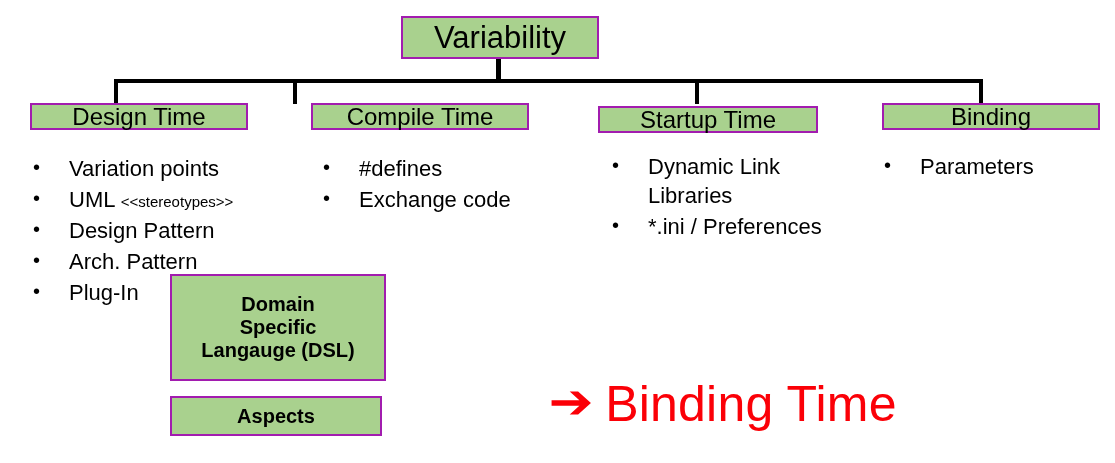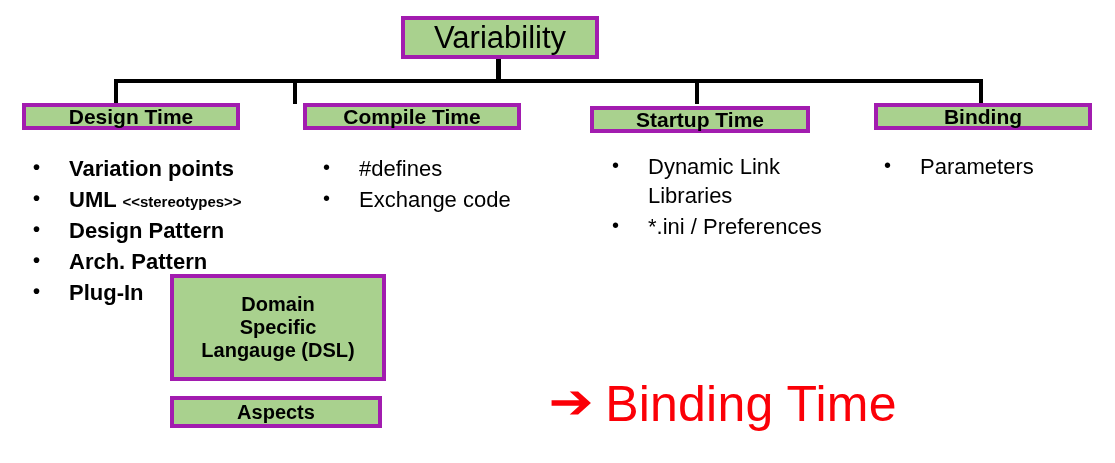--- a/index.html
+++ b/index.html
@@ -16,36 +16,37 @@
     width: 1115px;
     height: 463px;
     background: #ffffff;
     overflow: hidden;
   }
 
   
   .gbox {
     position: absolute;
     background: #a9d18e;
-    border: 4px solid #a21caf;
+    border: 2px solid #a21caf;
     box-sizing: border-box;
     display: flex;
     align-items: center;
     justify-content: center;
     text-align: center;
     color: #000000;
     line-height: 1.14;
   }
   .gbox.root {
     font-size: 31px;
     font-weight: 400;
   }
   .gbox.level2 {
-    font-size: 21px;
-    font-weight: bold;
+    font-size: 24px;
+    font-weight: normal;
+    margin-left: 8px;
   }
   .gbox.sub {
     font-size: 20px;
     font-weight: bold;
   }
 
   
   .line {
     position: absolute;
     background: #000000;
@@ -121,21 +122,21 @@
   <div class="gbox level2" style="left:303px; top:103px; width:218px; height:27px;">
     <span>Compile Time</span>
   </div>
   <div class="gbox level2" style="left:590px; top:106px; width:220px; height:27px;">
     <span>Startup Time</span>
   </div>
   <div class="gbox level2" style="left:874px; top:103px; width:218px; height:27px;">
     <span>Binding</span>
   </div>
 
-  <div class="col" style="left:25px; top:154px; width:265px;font-weight:bold;">
+  <div class="col" style="left:25px; top:154px; width:265px;">
     <span class="bullet-row">
       <span>Variation points</span>
     </span>
     <span class="bullet-row">
       <span>UML </span><span class="small-tag">&lt;&lt;stereotypes&gt;&gt;</span>
     </span>
     <span class="bullet-row">
       <span>Design Pattern</span>
     </span>
     <span class="bullet-row">
@@ -168,21 +169,21 @@
     <span class="bullet-row">
       <span>Parameters</span>
     </span>
   </div>
 
   <div class="gbox sub" style="left:170px; top:274px; width:216px; height:107px; white-space:pre-line;justify-content:center;">
     <span>Domain
 Specific
 Langauge (DSL)</span>
   </div>
-  <div class="gbox sub" style="left:170px; top:396px; width:212px; height:32px;">
+  <div class="gbox sub" style="left:170px; top:396px; width:212px; height:40px;">
     <span>Aspects</span>
   </div>
 
   <div id="binding-time">
     <span id="binding-arrow">➔</span>
     <span id="binding-label">Binding Time</span>
   </div>
 
 </div>
 

